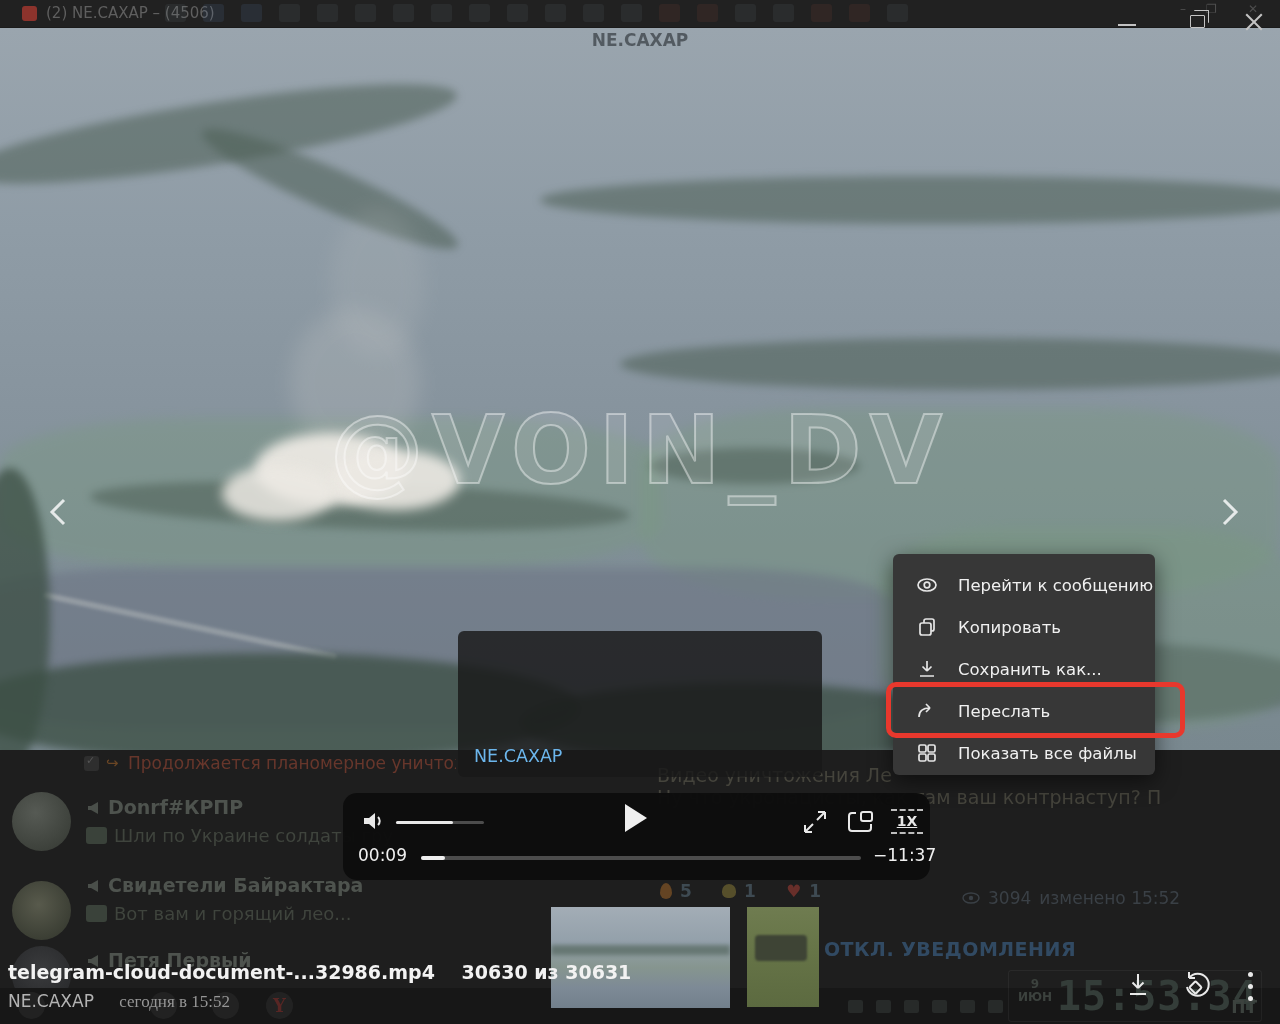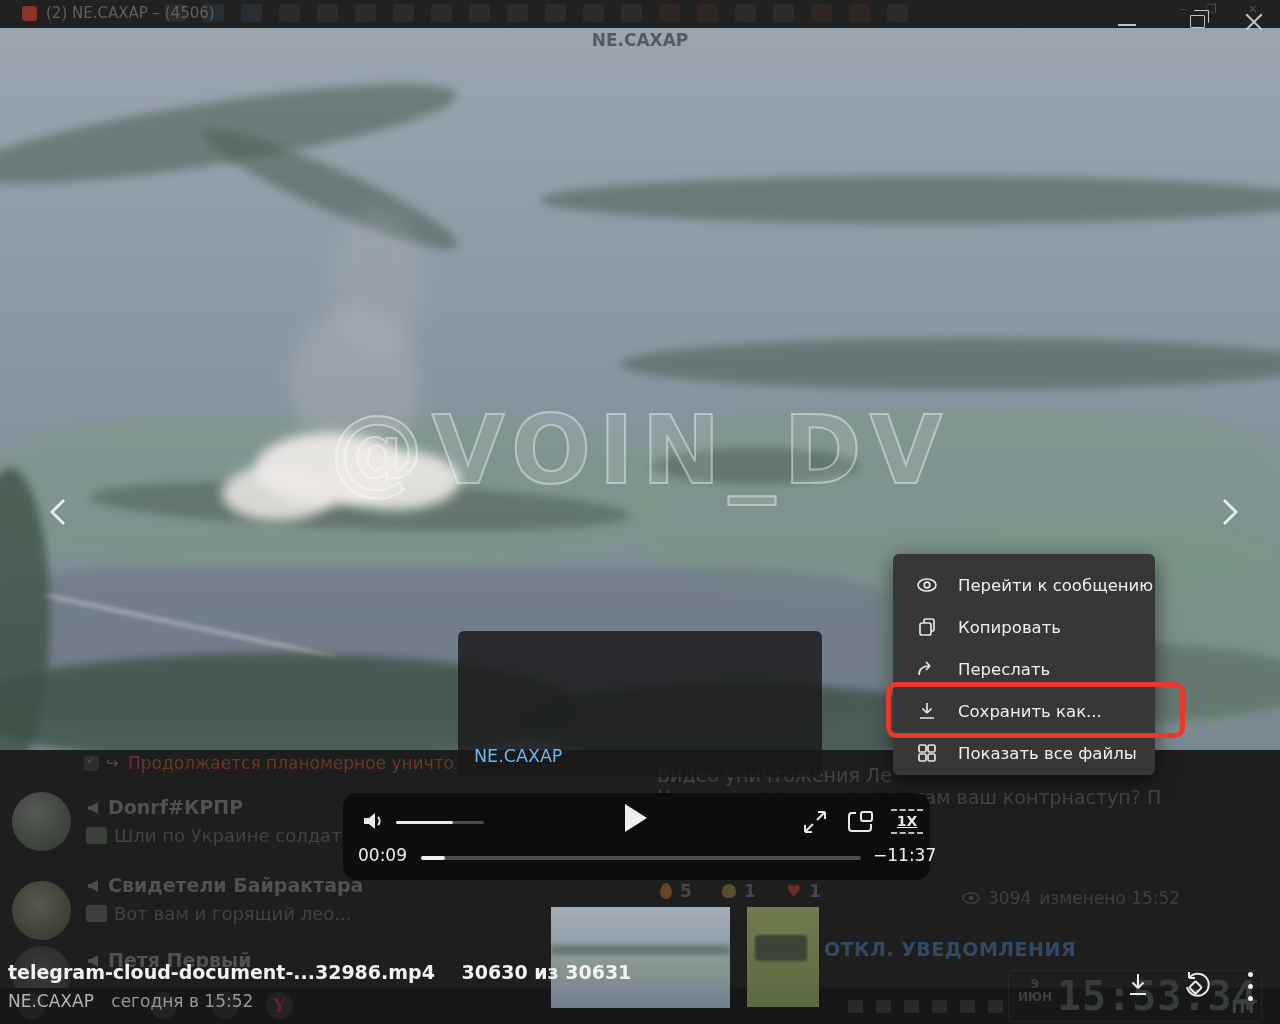--- a/index.html
+++ b/index.html
@@ -111,21 +111,21 @@
   .thumb { position:absolute; top:907px; z-index:9; overflow:hidden; cursor:pointer; }
   .thumb-cur { left:551px; width:179px; height:101px;
     background:linear-gradient(180deg,#a3adb6 0%,#93a0aa 35%,#86958f 60%,#7d8a96 80%,#72808c 100%); }
   .thumb-cur i { position:absolute; left:0; top:38px; width:179px; height:10px; background:#4d5f55; opacity:.6; filter:blur(2px); display:block; }
   .thumb-next { left:747px; width:72px; height:100px;
     background:linear-gradient(180deg,#6f7c50 0%,#667447 45%,#5c6a40 100%); }
   .thumb-next i { position:absolute; left:8px; top:28px; width:52px; height:26px; background:#3e4435; border-radius:4px; filter:blur(1px); display:block; }
   
   .footer-file { position:absolute; left:8px; top:961px; z-index:12; font-size:19px; font-weight:bold; color:#f2f2f2; white-space:nowrap; }
   .footer-meta { position:absolute; left:8px; top:991px; z-index:12; font-size:17px; color:#b3b3b3; white-space:nowrap; }
-  .footer-meta .ts { color:#969696; margin-left:12px; }
+  .footer-meta .ts { color:#969696; margin-left:20px;font-family:Liberation Serif, serif; }
   .viewer-actions { position:absolute; top:970px; z-index:12; cursor:pointer; }
   .viewer-actions svg { stroke:#e9e9e9; fill:none; stroke-width:2; }
   .kebab { position:absolute; left:1248px; top:972px; z-index:12; width:6px; cursor:pointer; }
   .kebab i { display:block; width:5px; height:5px; border-radius:50%; background:#e9e9e9; margin:0 0 7px 0; }
 </style>
 </head>
 <body>
 
 <div class="screen">
 
@@ -322,29 +322,29 @@
     </div>
     <div class="menu-item">
       <svg width="24" height="24" viewBox="0 0 24 24">
         <rect x="5" y="8" width="11" height="12" rx="2"></rect>
         <path d="M9,8 V6 a2,2 0 0 1 2,-2 h6 a2,2 0 0 1 2,2 v8 a2,2 0 0 1 -2,2 h-1"></path>
       </svg>
       <span class="lbl">Копировать</span>
     </div>
     <div class="menu-item">
       <svg width="24" height="24" viewBox="0 0 24 24">
+        <path d="M12,4 v10 M12,14 l-4.5,-4.5 M12,14 l4.5,-4.5 M5,19 h14"></path>
+      </svg>
+      <span class="lbl">Сохранить как...</span>
+    </div>
+    <div class="menu-item">
+      <svg width="24" height="24" viewBox="0 0 24 24">
         <path d="M4,18 C4,11 9,9 15,9 M15,9 l-4,-4 M15,9 l-4,4"></path>
       </svg>
       <span class="lbl">Переслать</span>
-    </div>
-    <div class="menu-item">
-      <svg width="24" height="24" viewBox="0 0 24 24">
-        <path d="M12,4 v10 M12,14 l-4.5,-4.5 M12,14 l4.5,-4.5 M5,19 h14"></path>
-      </svg>
-      <span class="lbl">Сохранить как...</span>
     </div>
     <div class="menu-item">
       <svg width="24" height="24" viewBox="0 0 24 24">
         <rect x="4" y="4" width="7" height="7" rx="1.5"></rect>
           <rect x="13" y="4" width="7" height="7" rx="1.5"></rect>
         <rect x="4" y="13" width="7" height="7" rx="1.5"></rect>
           <rect x="13" y="13" width="7" height="7" rx="1.5"></rect>
       </svg>
       <span class="lbl">Показать все файлы</span>
     </div>

